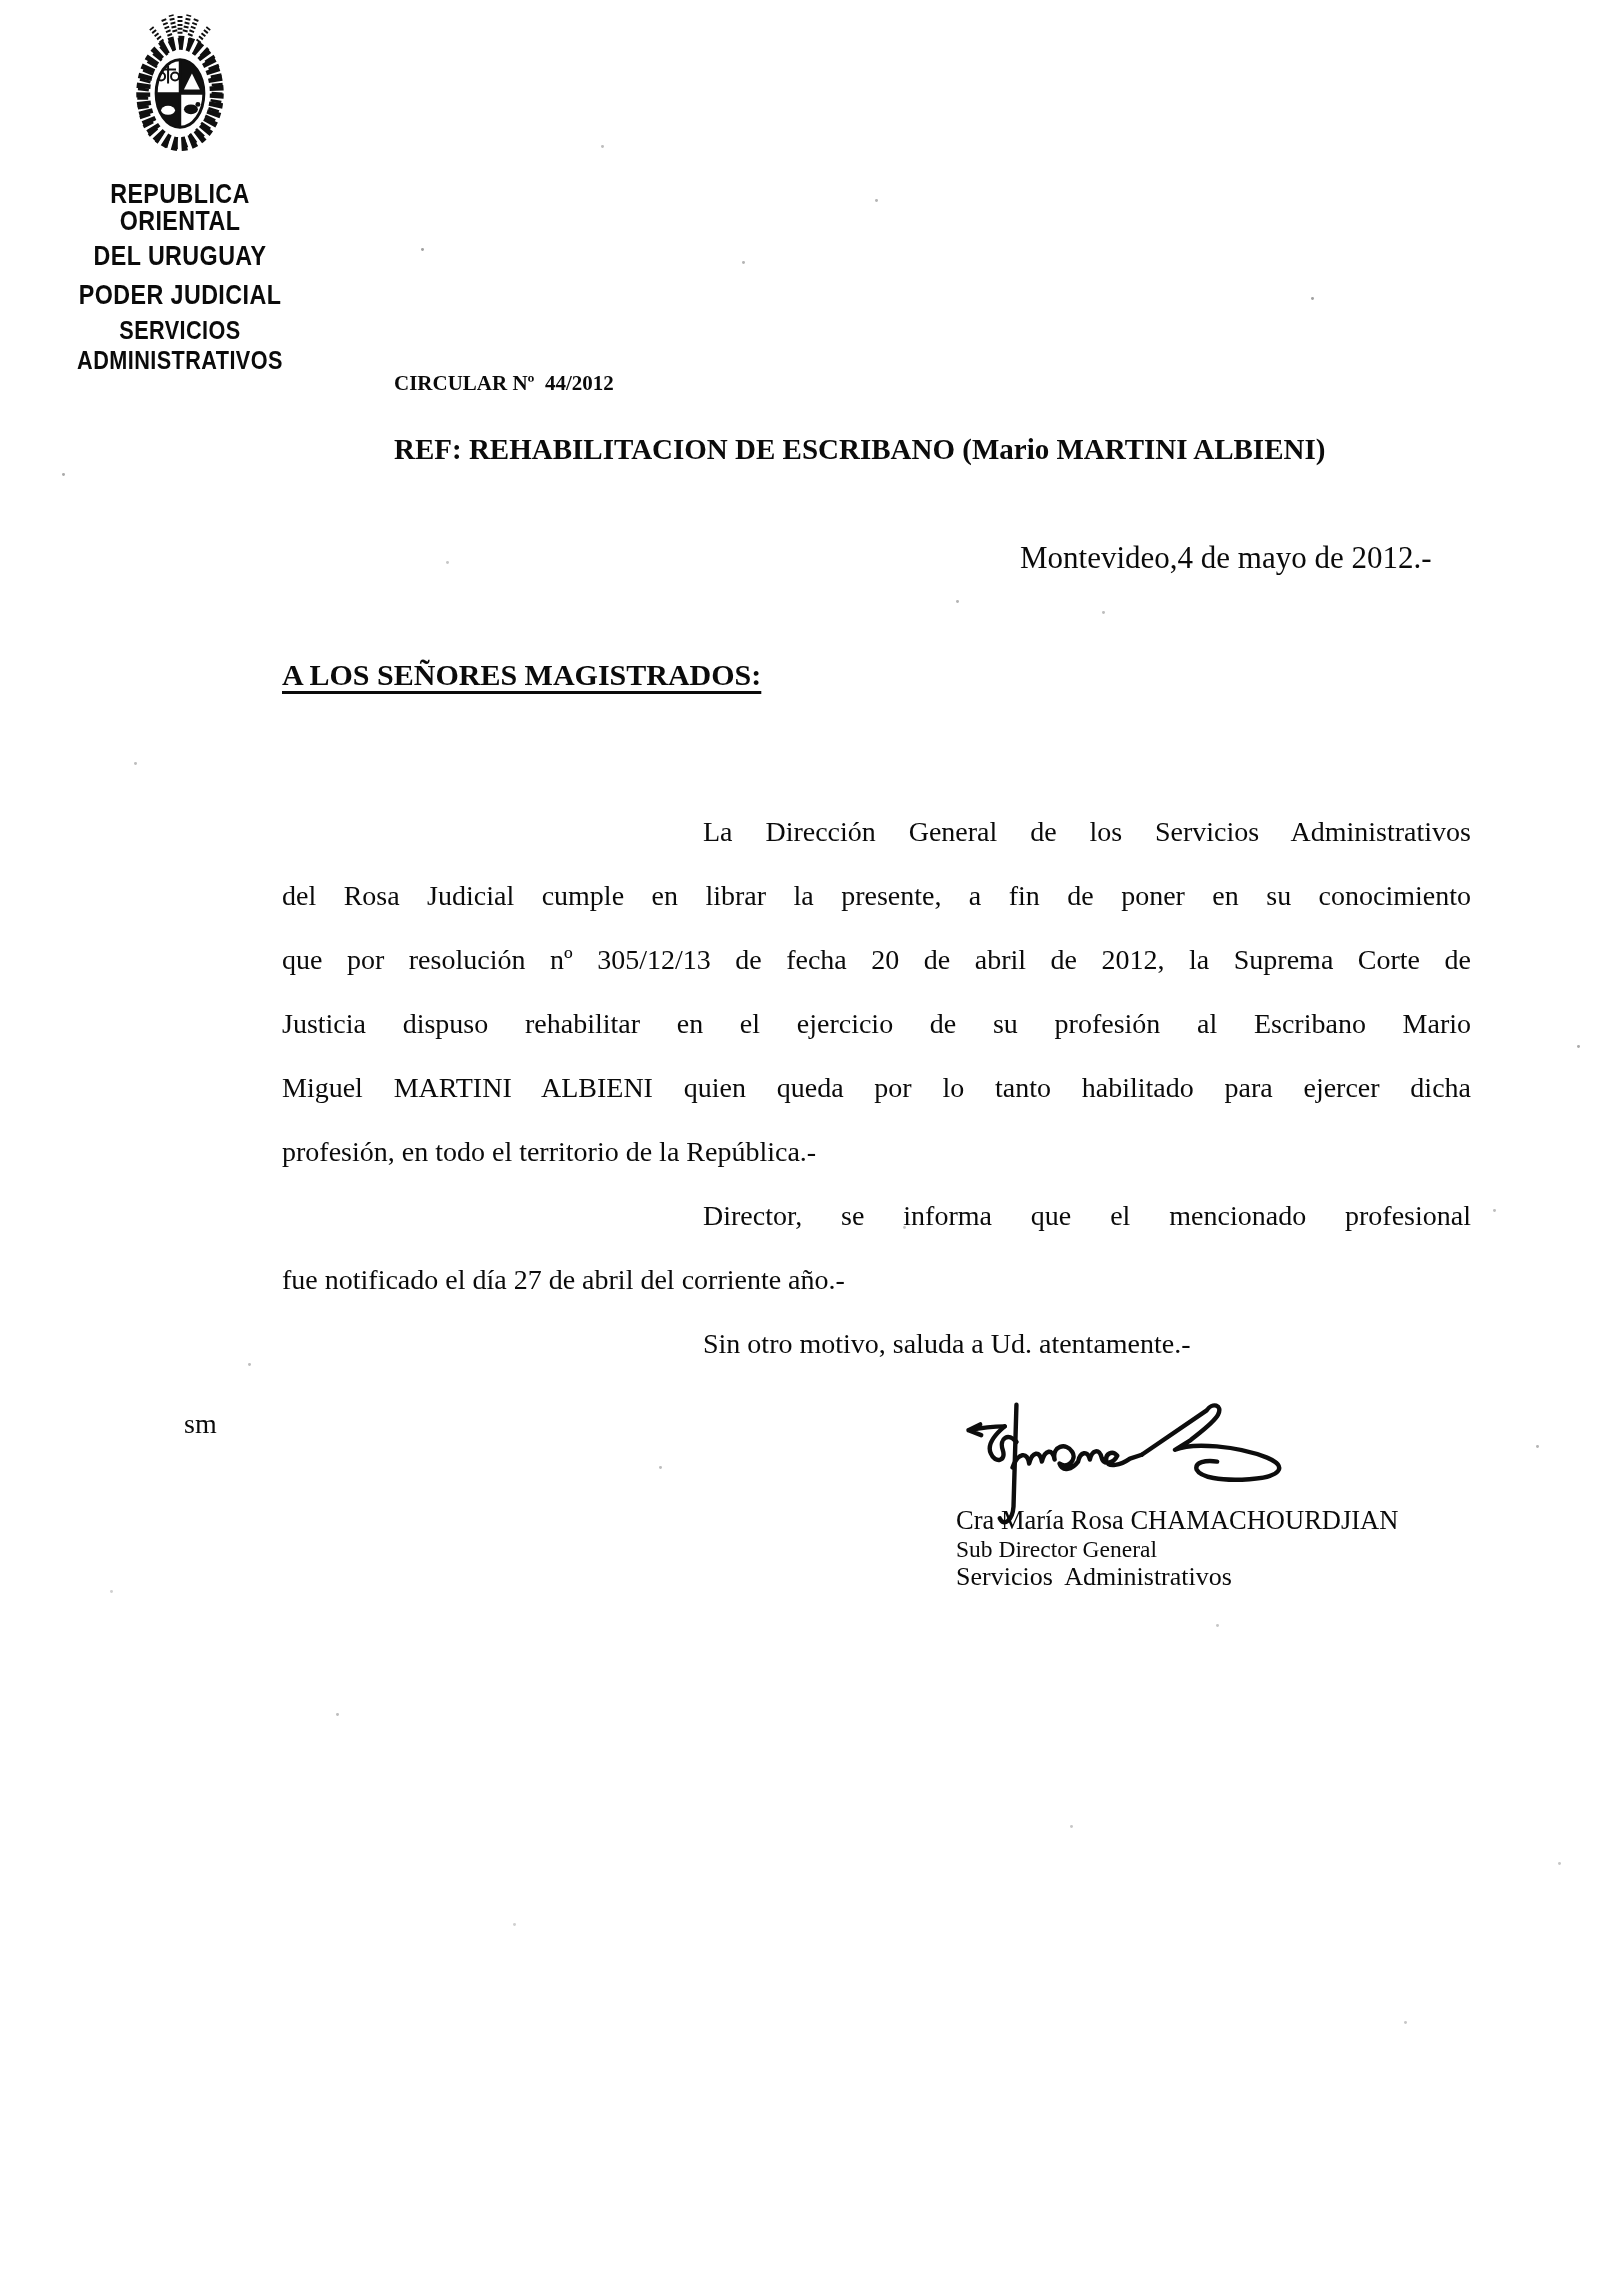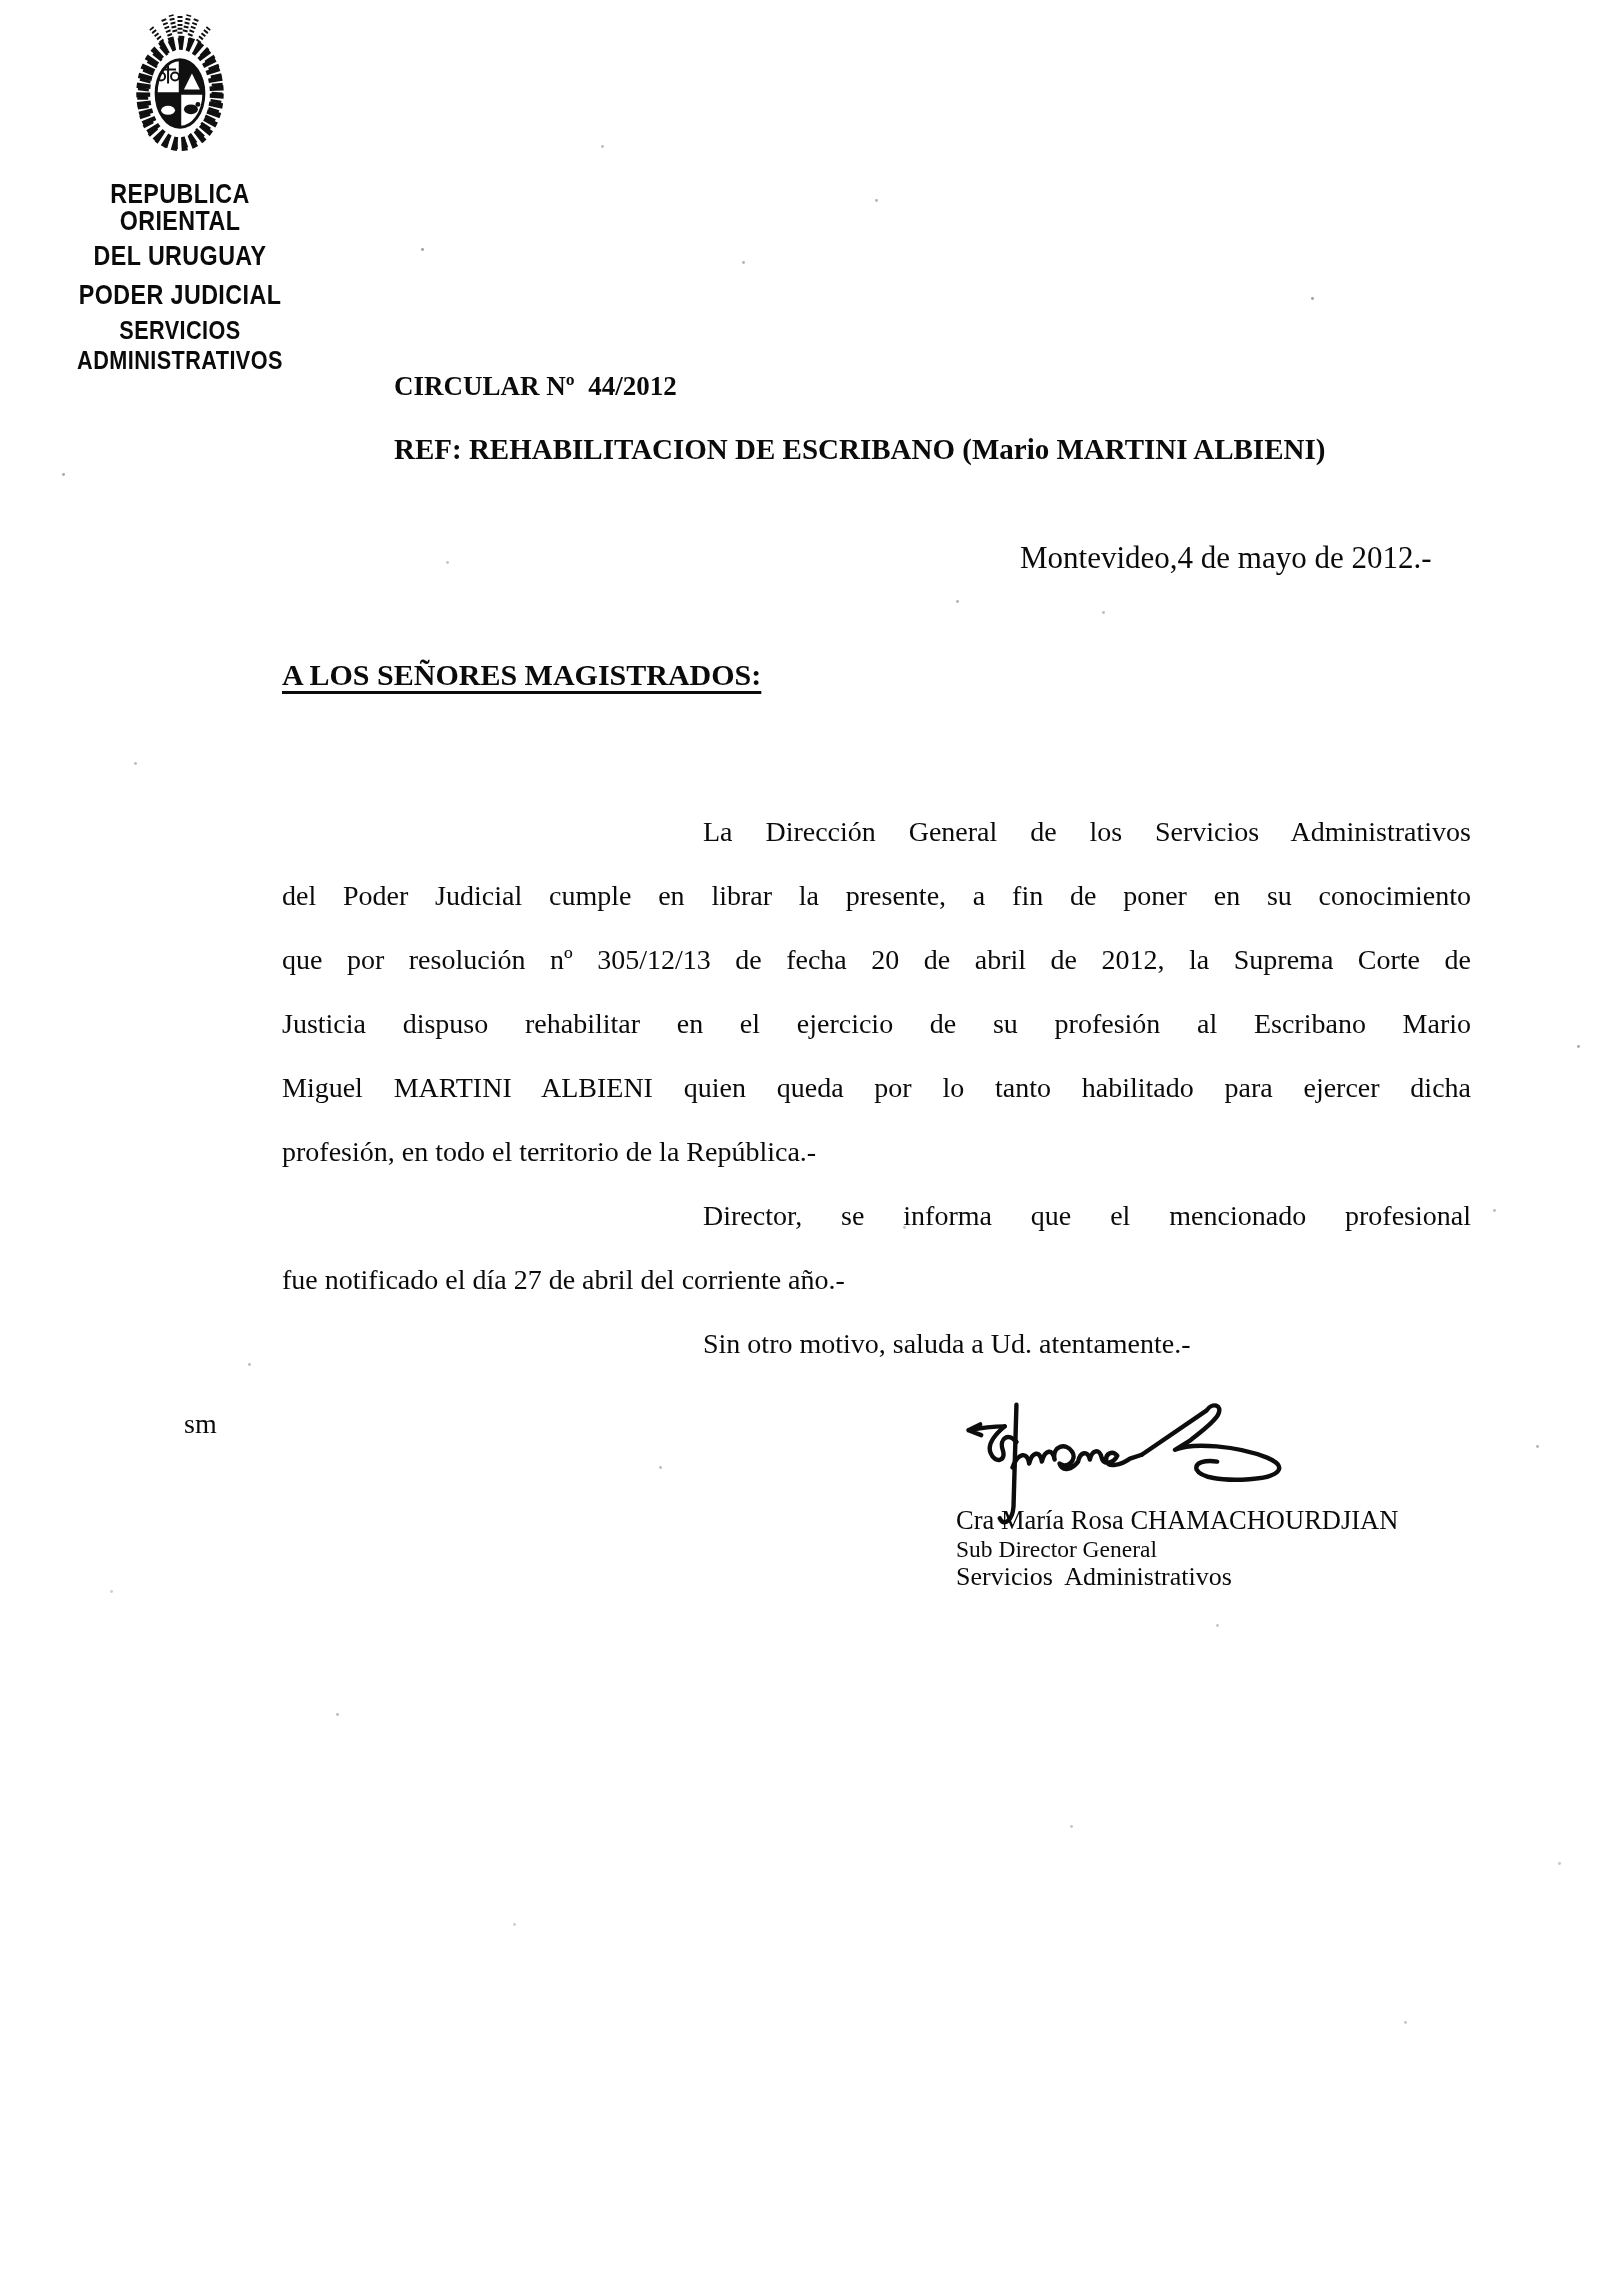--- a/index.html
+++ b/index.html
@@ -11,21 +11,21 @@
   .letterhead{position:absolute;left:33px;top:180px;width:294px;text-align:center;
               font-family:"Liberation Sans","DejaVu Sans",sans-serif;font-weight:bold;
               transform:scaleX(.85);transform-origin:50% 0;letter-spacing:0.5px;}
   .lh{font-size:27.4px;line-height:27.4px;}
   .l2{margin-top:6.9px;}
   .l3{margin-top:11.8px;}
   .l4{margin-top:9.8px;font-size:25.5px;line-height:25.5px;}
   .l5{margin-top:3.9px;font-size:25.5px;line-height:25.5px;}
 
   
-  .circular{position:absolute;left:394px;top:371px;font-weight:bold;font-size:27px;}
+  .circular{position:absolute;left:394px;top:371px;font-weight:bold;font-size:21px;}
   .ref{position:absolute;left:394px;top:433px;font-weight:bold;font-size:29px;}
   .dateline{position:absolute;left:1020px;top:540px;font-size:31px;}
   .addressee{position:absolute;left:282px;top:658px;font-weight:bold;font-size:30px;
              text-decoration:underline;text-decoration-thickness:2.9px;text-underline-offset:5.9px;}
 
   
   .bodytext{position:absolute;left:282px;top:800px;width:1189px;font-size:28px;}
   .line{height:64px;line-height:64px;}
   .just{text-align:justify;text-align-last:justify;}
   .indent{text-indent:421px;}
@@ -91,21 +91,21 @@
     <div class="lh l5">ADMINISTRATIVOS</div>
   </div>
 
   <div class="circular prewrap">CIRCULAR Nº  44/2012</div>
   <div class="ref">REF: REHABILITACION DE ESCRIBANO (Mario MARTINI ALBIENI)</div>
   <div class="dateline">Montevideo,4 de mayo de 2012.-</div>
   <div class="addressee">A LOS SEÑORES MAGISTRADOS:</div>
 
   <div class="bodytext" id="bodytext">
       <div class="line just indent"><span>La Dirección General de los Servicios Administrativos</span></div>
-      <div class="line just"><span>del Poder Judicial cumple en librar la presente, a fin de poner en su conocimiento</span></div>
+      <div class="line just"><span>del Rosa Judicial cumple en librar la presente, a fin de poner en su conocimiento</span></div>
       <div class="line just"><span>que por resolución nº 305/12/13 de fecha 20 de abril de 2012, la Suprema Corte de</span></div>
       <div class="line just"><span>Justicia dispuso </span><span class="b">rehabilitar</span><span> en el ejercicio de su profesión al </span><span class="b">Escribano Mario</span></div>
       <div class="line just"><span class="b">Miguel MARTINI ALBIENI</span><span> quien queda por lo tanto </span><span class="b">habilitado</span><span> para ejercer dicha</span></div>
       <div class="line"><span>profesión, en todo el territorio de la República.-</span></div>
       <div class="line just indent"><span>Director, se informa que el mencionado profesional</span></div>
       <div class="line"><span>fue notificado el día 27 de abril del corriente año.-</span></div>
       <div class="line indent"><span>Sin otro motivo, saluda a Ud. atentamente.-</span></div>
     </div>
 
   <div class="initials">sm</div>

